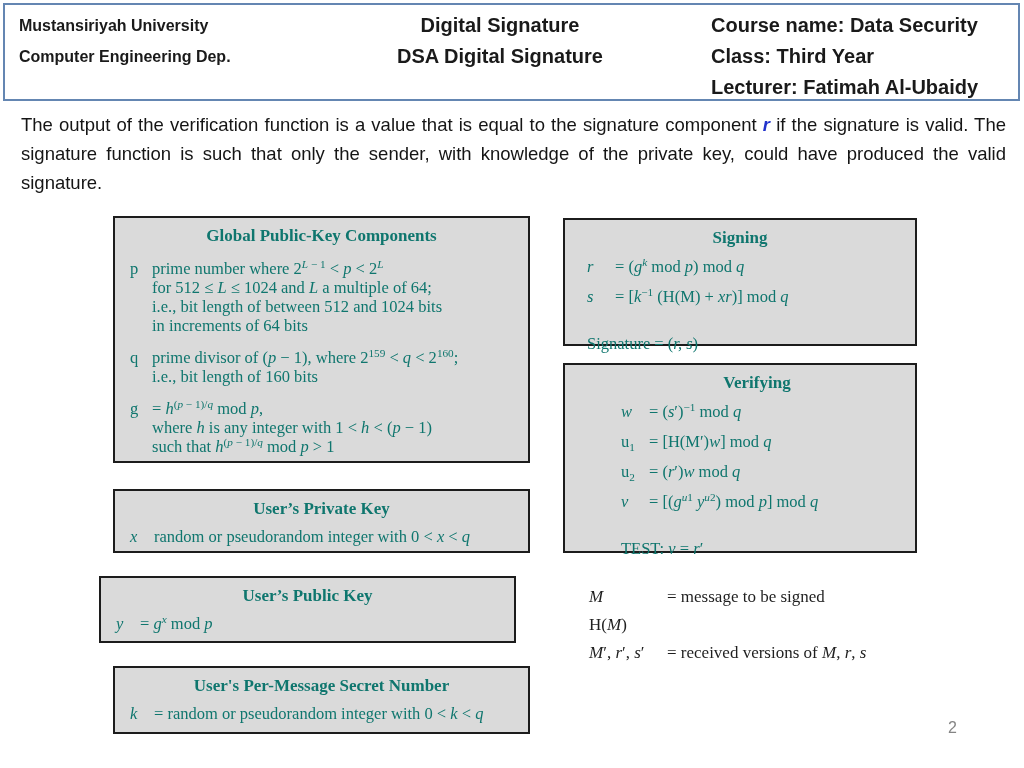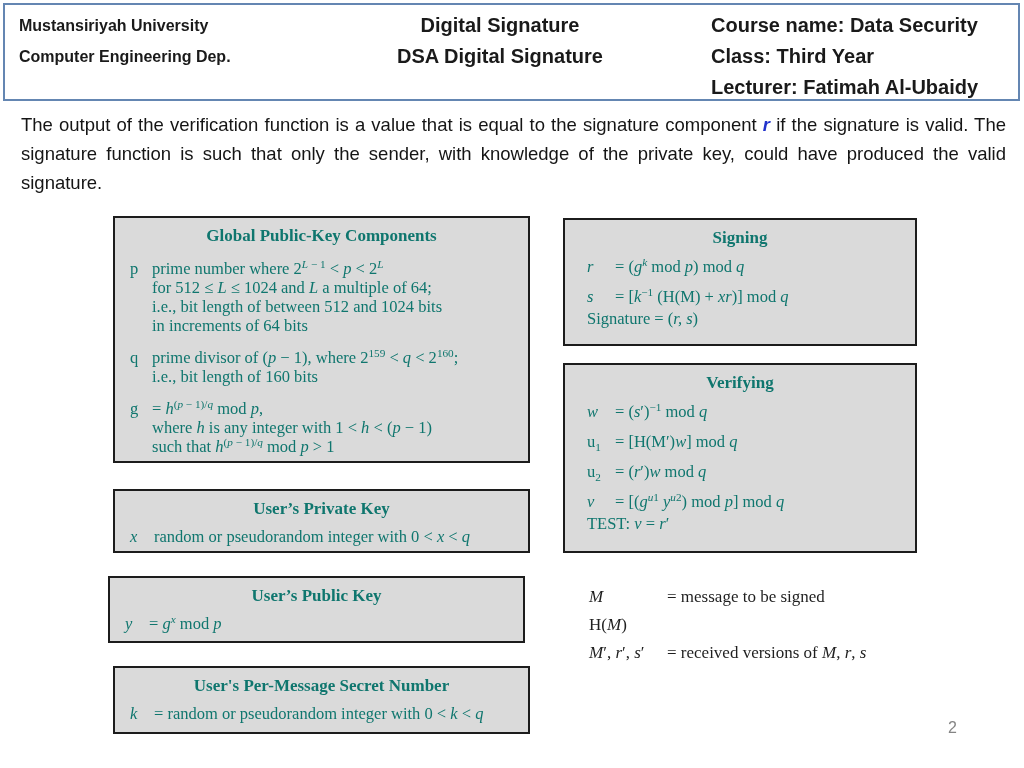--- a/index.html
+++ b/index.html
@@ -28,29 +28,29 @@
     background:var(--box-bg,#dadada);border:2.5px solid var(--box-border,#1c1c1c);
     font-family:Liberation Serif, serif;color:#0f766e;font-size:16.5px;
   }
   .figbox .title{text-align:center;font-weight:bold;font-size:17px;margin-top:8px;}
   .figbox .row{display:flex;line-height:19px;}
   .figbox .lbl{flex:0 0 22px;margin-left:15px;}
   .figbox .val{flex:1;}
   #global{left:113px;top:216px;width:417px;height:247px;}
   #global .row{margin-top:13px;}
   #private{left:113px;top:489px;width:417px;height:64px;}
-  #public{left:108px;top:576px;width:417px;height:67px;}
+  #public{left:99px;top:576px;width:417px;height:67px;}
   #secret{left:113px;top:666px;width:417px;height:68px;}
   #private .row,#public .row,#secret .row{margin-top:8px;}
   #private .lbl,#public .lbl,#secret .lbl{flex:0 0 24px;}
   #signing{left:563px;top:218px;width:354px;height:128px;}
-  #verifying{left:563px;top:363px;width:354px;height:190px;}
+  #verifying{left:563px;top:363px;width:354px;height:190px;padding-left:34px;}
   #signing .row,#verifying .row{margin-top:8px;line-height:22px;}
   #signing .lbl,#verifying .lbl{flex:0 0 28px;margin-left:22px;}
-  #signing .footer,#verifying .footer{margin:0 0 0 22px;line-height:22px;}
+  #signing .footer,#verifying .footer{margin:25px 0 0 22px;line-height:22px;}
   sup{font-size:0.68em;line-height:0;vertical-align:super;}
   sub{font-size:0.68em;line-height:0;vertical-align:sub;}
   
   .legend{
     position:absolute;left:589px;top:588px;width:340px;
     font-family:"Liberation Serif",serif;font-size:17px;color:#1f1f1f;
   }
   .legend .row{display:flex;margin-bottom:10px;line-height:18px;}
   .legend .term{flex:0 0 78px;}
   .legend .def{flex:1;}

